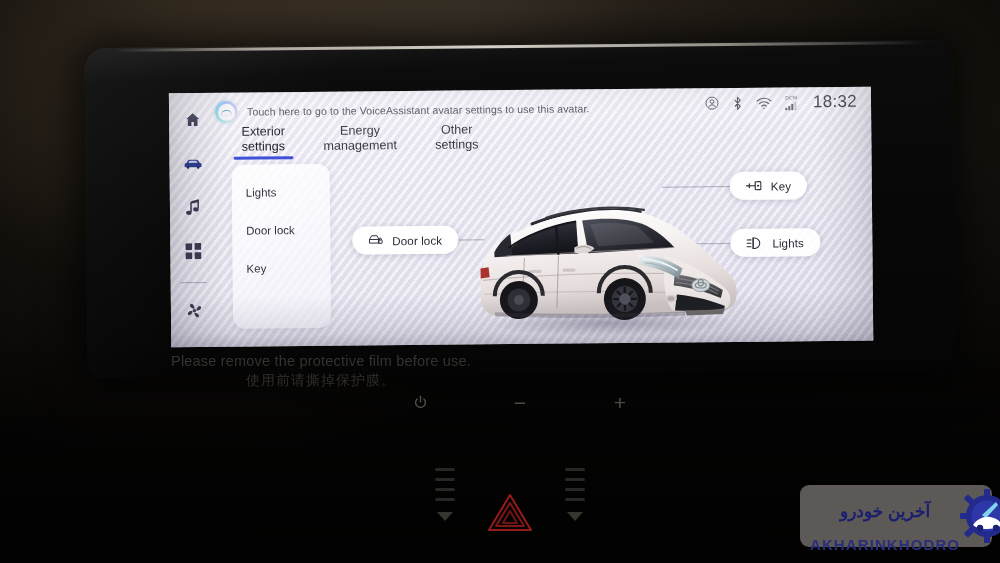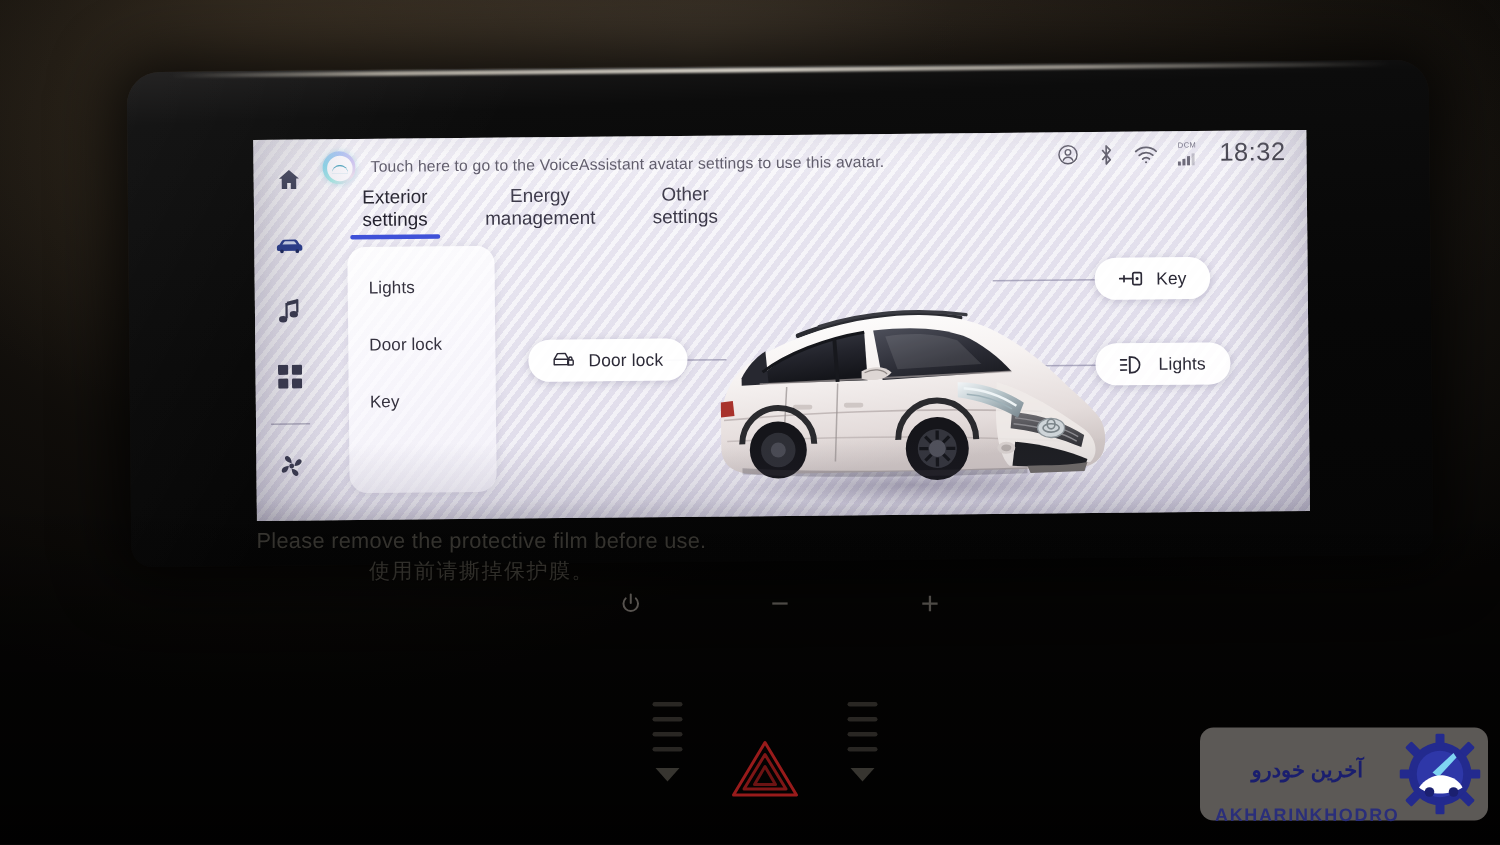--- a/index.html
+++ b/index.html
@@ -350,30 +350,30 @@
     z-index: 20;
   }
   #wm-text {
     flex: 1;
     display: flex;
     flex-direction: column;
     align-items: center;
     justify-content: center;
   }
   #wm-fa {
-    font-size: 14px;
+    font-size: 17px;
     font-weight: bold;
     color: #1a1e6e;
     letter-spacing: -0.5px;
     direction: rtl;
     line-height: 1.05;
     margin-top: 24px;
   }
   #wm-en {
-    font-size: 12px;
+    font-size: 15px;
     font-weight: bold;
     color: #2a2e7a;
     letter-spacing: 1.1px;
     margin-top: 16px;
   }
   #wm-logo { width: 54px; height: 54px; flex: 0 0 auto; }
   #wm-logo svg { display: block; }
 </style>
 </head>
 <body>

